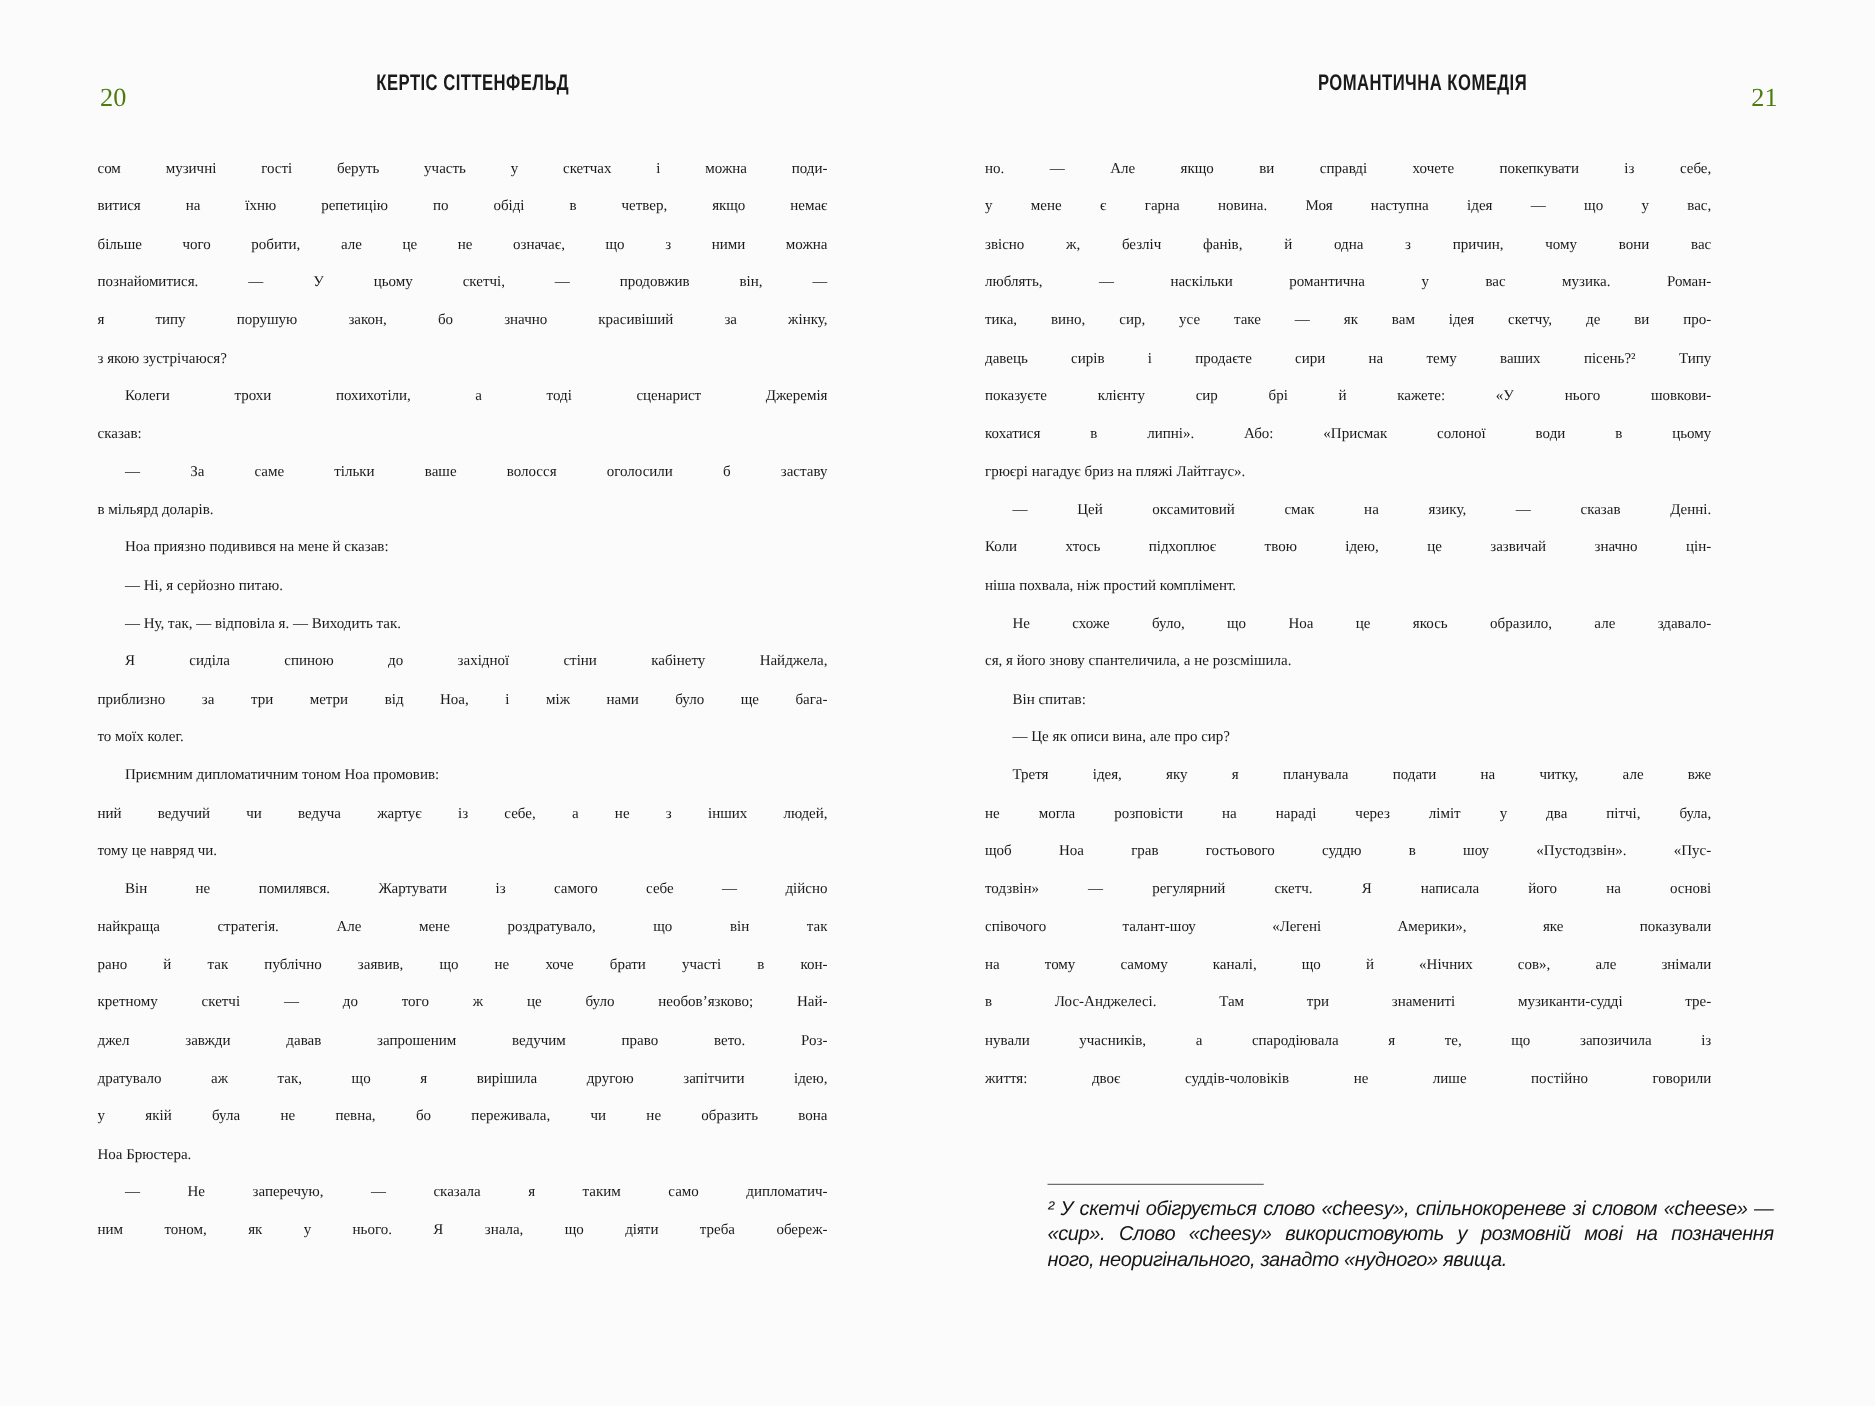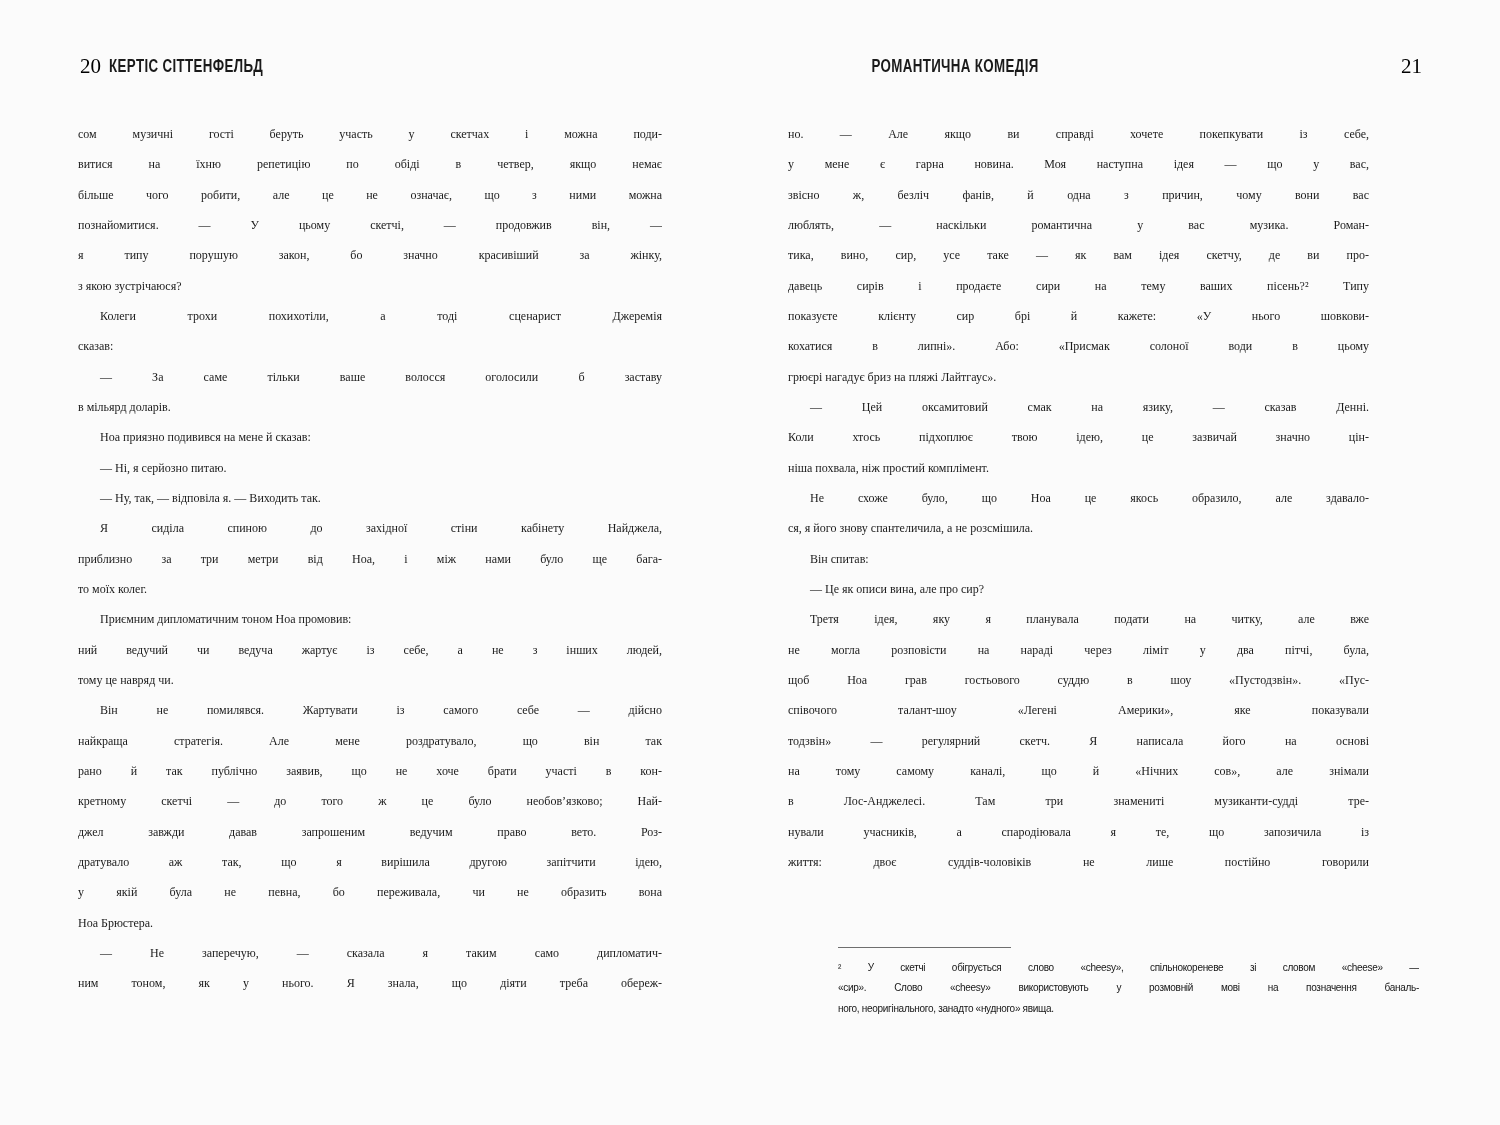--- a/index.html
+++ b/index.html
@@ -18,30 +18,31 @@
   .headrow {
     position: absolute;
     top: 53px;
     height: 26px;
   }
   .headrow.left  { left: 78px;  width: 584px; }
   .headrow.right { left: 838px; width: 584px; }
 
   .pagenum {
     position: absolute;
-    top: 0;
+    top: 12px;
     font: 21px/26px "Liberation Serif", serif;
-    color: #000000;
+    color: #4d7c0f;
   }
   .pagenum.pn-left  { left: 2px; }
   .pagenum.pn-right { right: 0; }
 
   .runtitle {
     position: absolute;
-    left: 4px; right: 0; top: 0;
+    left: 16px; right: 0; top: 0;
+    text-align: center;
     font: bold 18px/26px "Liberation Sans", sans-serif;
     letter-spacing: 0.5px;
     white-space: nowrap;
   }
   .runtitle .squeeze {
     display: inline-block;
     transform: scaleX(0.74);
     transform-origin: center;
   }
 
@@ -74,23 +75,24 @@
     width: 173px;
     height: 1px;
     background: #6e6e6e;
   }
   .footnote {
     position: absolute;
     left: 838px;
     top: 958px;
     width: 581px;
     font-family: "Liberation Sans", sans-serif;
-    font-size: 10px;
+    font-size: 16px;
     letter-spacing: -0.3px;
     color: #161616;
+    font-style: italic;
   }
   .footnote .line {
     line-height: 20.3px;
     height: 20.3px;
     text-align: justify;
     overflow: hidden;
   }
   .footnote .line.just { text-align-last: justify; }
 </style>
 </head>
@@ -157,22 +159,22 @@
       <div class="line indent just">— Цей оксамитовий смак на язику, — сказав Денні.</div>
       <div class="line just">Коли хтось підхоплює твою ідею, це зазвичай значно цін-</div>
       <div class="line">ніша похвала, ніж простий комплімент.</div>
       <div class="line indent just">Не схоже було, що Ноа це якось образило, але здавало-</div>
       <div class="line">ся, я його знову спантеличила, а не розсмішила.</div>
       <div class="line indent">Він спитав:</div>
       <div class="line indent">— Це як описи вина, але про сир?</div>
       <div class="line indent just">Третя ідея, яку я планувала подати на читку, але вже</div>
       <div class="line just">не могла розповісти на нараді через ліміт у два пітчі, була,</div>
       <div class="line just">щоб Ноа грав гостьового суддю в шоу «Пустодзвін». «Пус-</div>
+      <div class="line just">тодзвін» — регулярний скетч. Я написала його на основі</div>
       <div class="line just">співочого талант-шоу «Легені Америки», яке показували</div>
-      <div class="line just">тодзвін» — регулярний скетч. Я написала його на основі</div>
       <div class="line just">на тому самому каналі, що й «Нічних сов», але знімали</div>
       <div class="line just">в Лос-Анджелесі. Там три знамениті музиканти-судді тре-</div>
       <div class="line just">нували учасників, а спародіювала я те, що запозичила із</div>
       <div class="line just">життя: двоє суддів-чоловіків не лише постійно говорили</div>
     </div>
 
   <div class="footrule"></div>
   <div class="footnote">
       <div class="line just">²  У скетчі обігрується слово «cheesy», спільнокореневе зі словом «cheese» —</div>
       <div class="line just">«сир». Слово «cheesy» використовують у розмовній мові на позначення баналь-</div>

